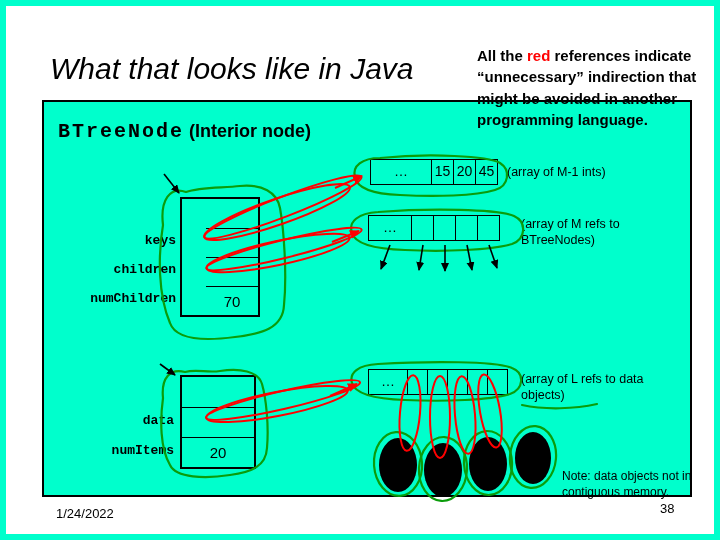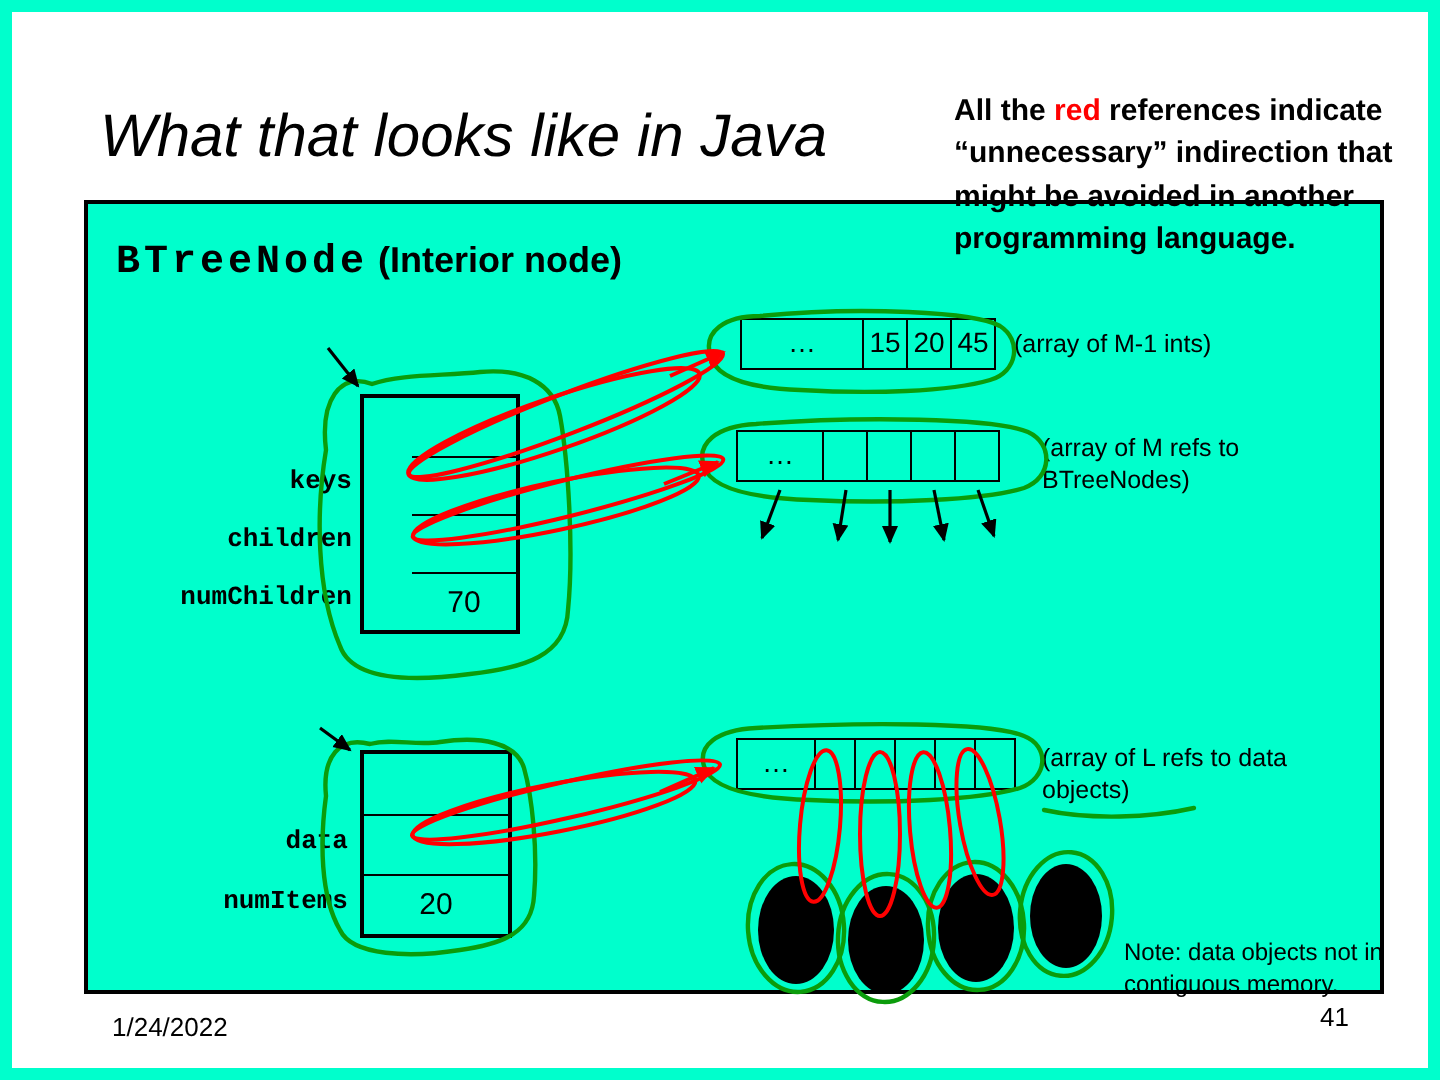--- a/index.html
+++ b/index.html
@@ -94,21 +94,21 @@
     <div class="cell" style="width:20px;"></div>
     <div class="cell" style="width:20px;"></div>
     <div class="cell" style="width:20px;"></div>
     <div class="cell" style="width:20px;"></div>
   </div>
   <div class="alabel" style="left:521px; top:372px; width:130px;">(array of L refs to data objects)</div>
 
   <div class="objnote">Note: data objects not in contiguous memory.</div>
 
   <div class="txt date">1/24/2022</div>
-  <div class="txt pageno">41</div>
+  <div class="txt pageno">38</div>
 
   <svg class="overlay" width="720" height="540" viewBox="0 0 720 540">
     <defs>
       <marker id="ab" markerUnits="userSpaceOnUse" markerWidth="11" markerHeight="11" refX="8" refY="4" orient="auto">
         <path d="M0,0 L9,4 L0,8 Z" fill="#000"></path>
       </marker>
       <marker id="ar" markerUnits="userSpaceOnUse" markerWidth="12" markerHeight="12" refX="9" refY="4.5" orient="auto">
         <path d="M0,0 L10,4.5 L0,9 Z" fill="#ff0000"></path>
       </marker>
     </defs>

